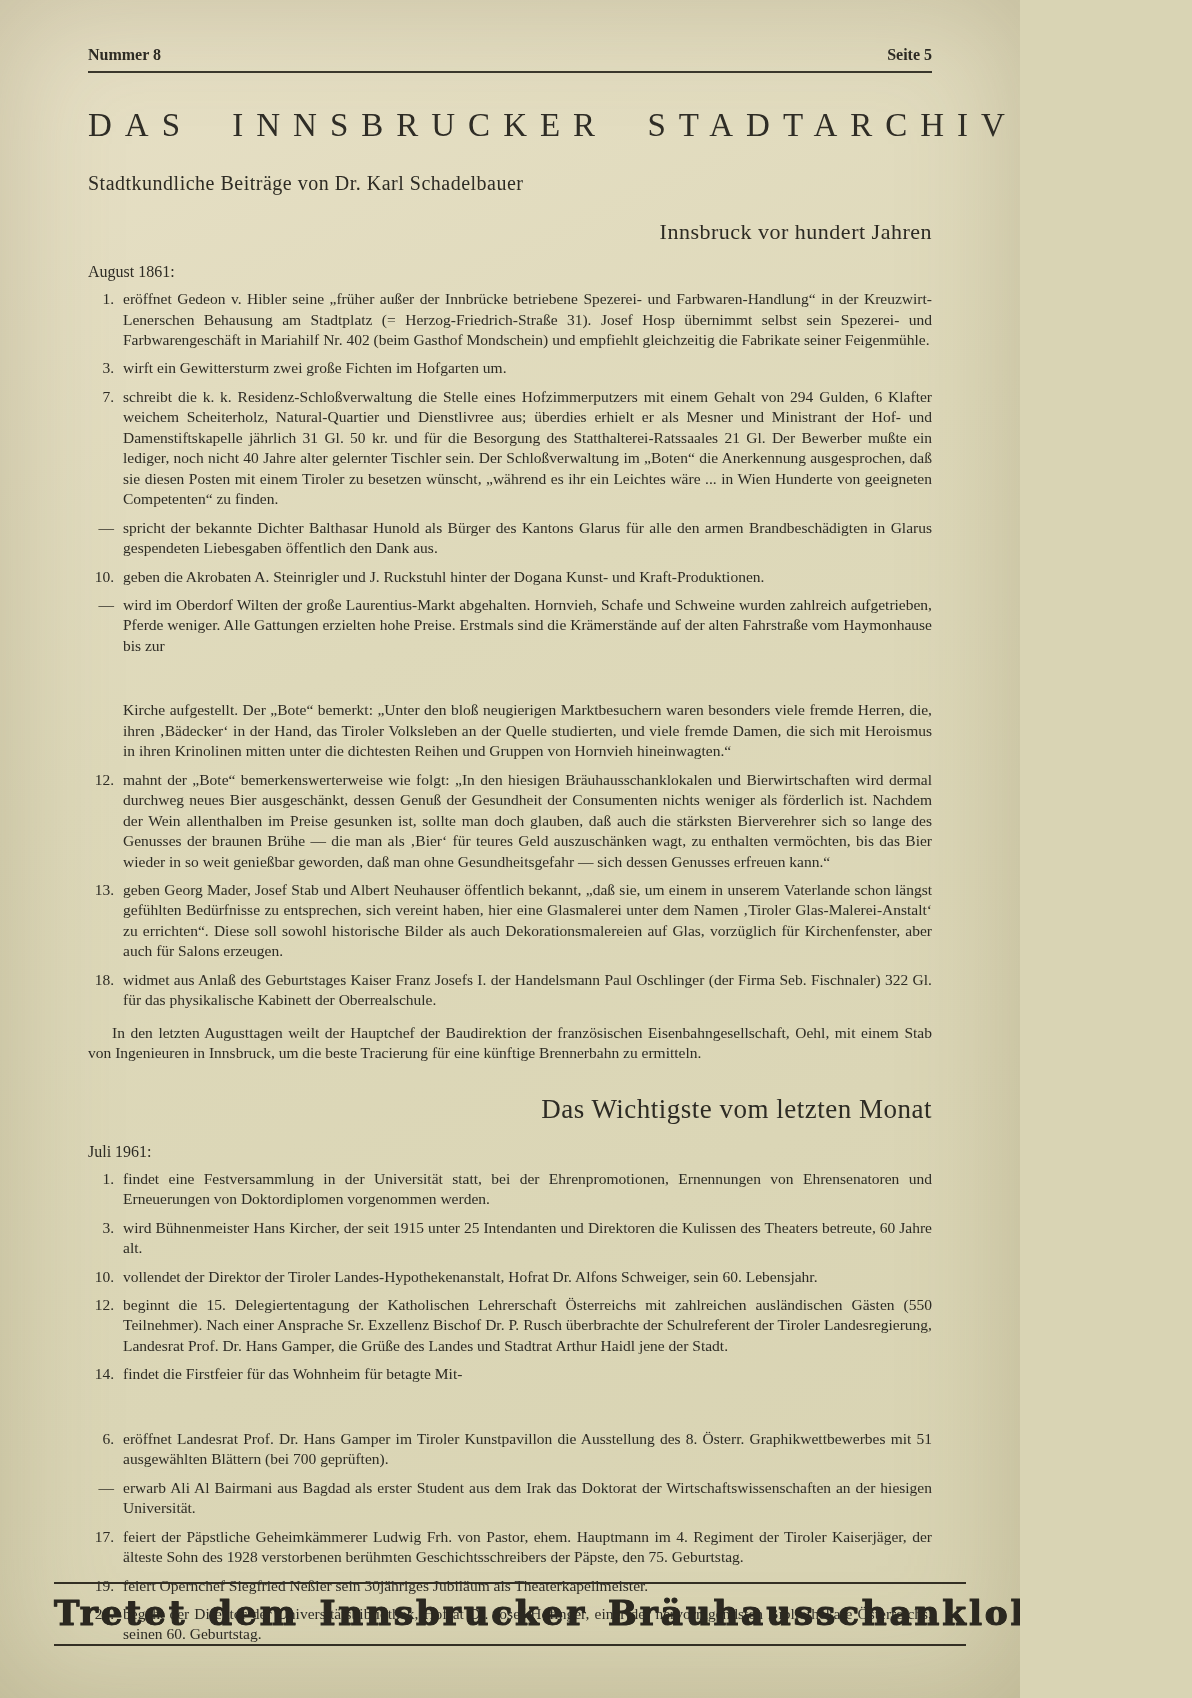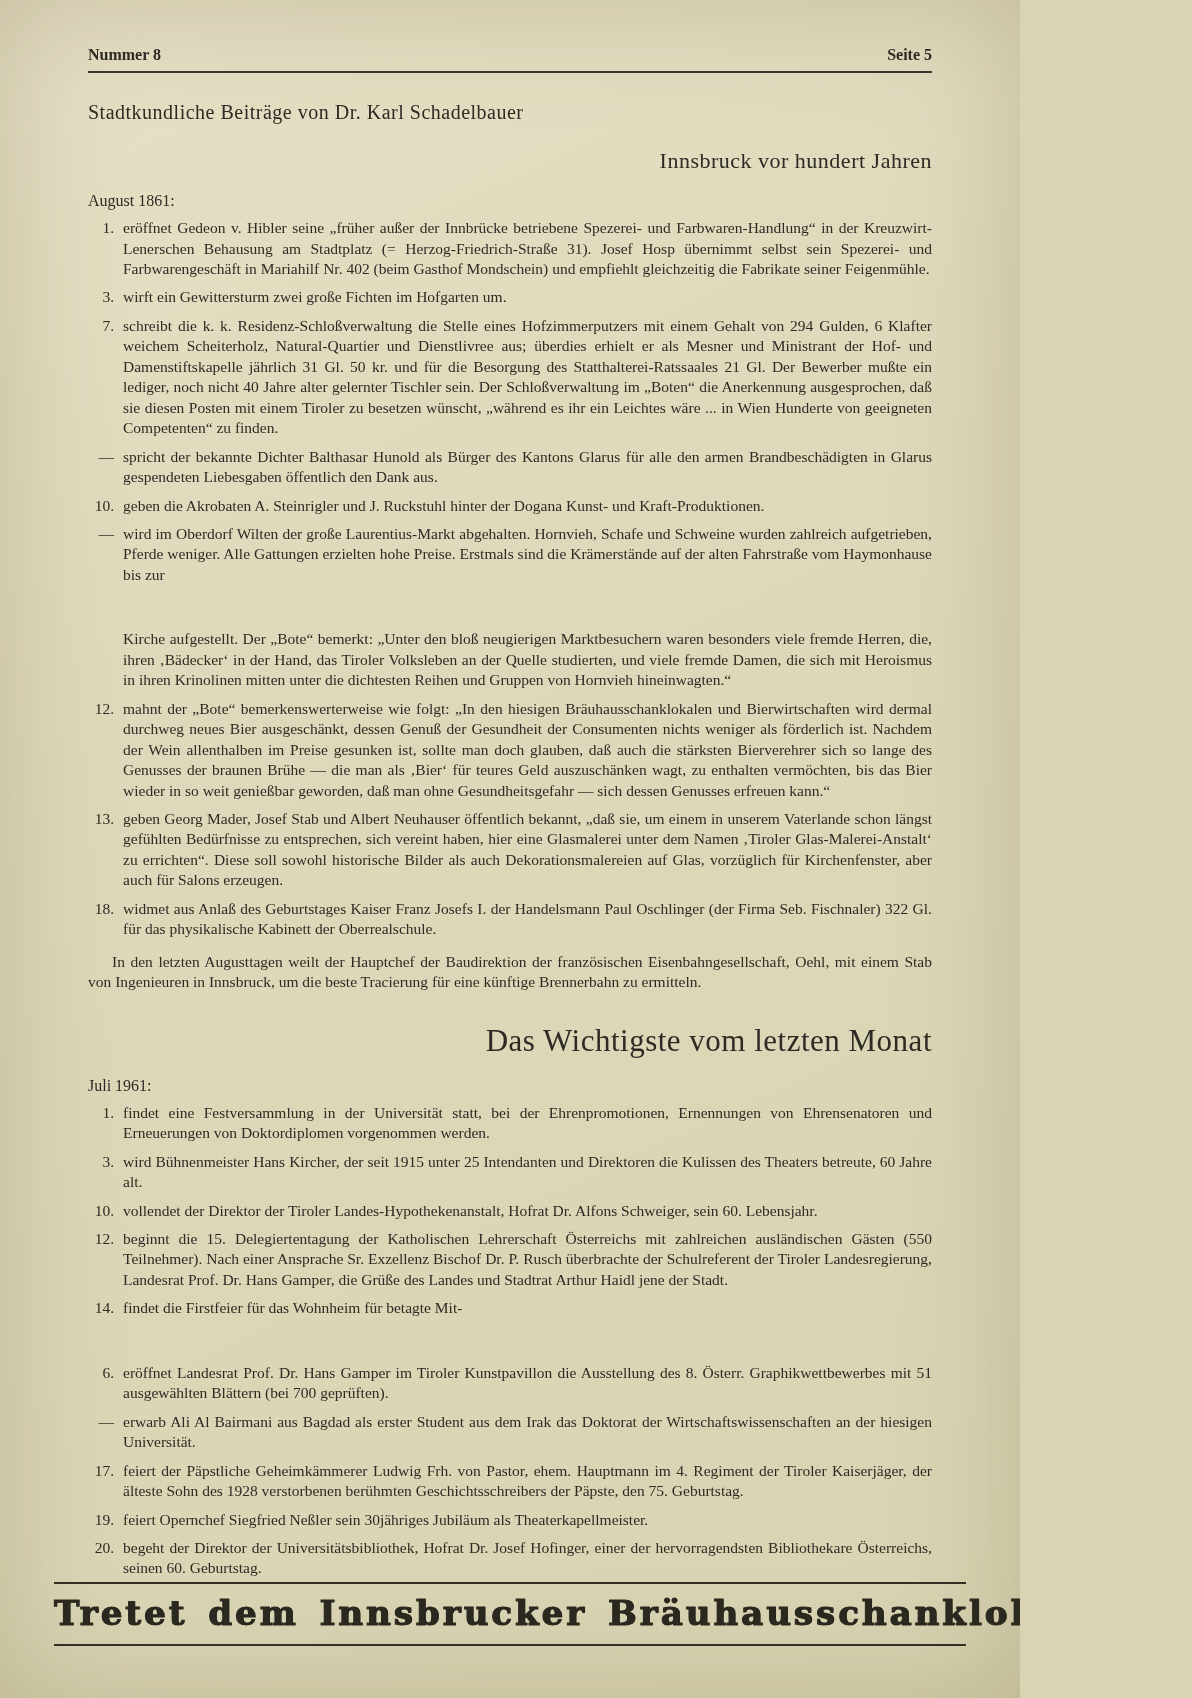--- a/index.html
+++ b/index.html
@@ -35,21 +35,21 @@
     color:#2f2d26;
   }
   .subtitle{
     margin-top:28px;
     font-size:20px;letter-spacing:0.5px;
   }
   .sec-heading{
     margin:24px 0 0 0;text-align:right;
     font-size:22px;font-weight:normal;letter-spacing:0.5px;
   }
-  .sec-heading.second{margin-top:30px;font-size:31px;}
+  .sec-heading.second{margin-top:30px;font-size:27px;}
 
   .cols{display:flex;gap:36px;margin-top:16px;flex-direction:column;}
   .col{
     flex:1;min-width:0;
     font-size:15.5px;line-height:1.32;
     text-align:justify;
     hyphens:manual;
   }
   .intro{margin:0 0 7px 0;font-size:16px;}
   .item{display:flex;margin-bottom:8px;}
@@ -76,20 +76,21 @@
 <body>
 
 <div class="page">
   <div class="inner">
 
     <header class="masthead">
       <span>Nummer 8</span>
       <span>Seite 5</span>
     </header>
 
+    <h1 class="title">DAS INNSBRUCKER STADTARCHIV</h1>
     <div class="subtitle">Stadtkundliche Beiträge von Dr. Karl Schadelbauer</div>
 
     <h2 class="sec-heading">Innsbruck vor hundert Jahren</h2>
 
     <div class="cols">
       <div class="col">
         <div class="intro">August 1861:</div>
 
         <div class="item">
           <span class="marker">1.</span>

